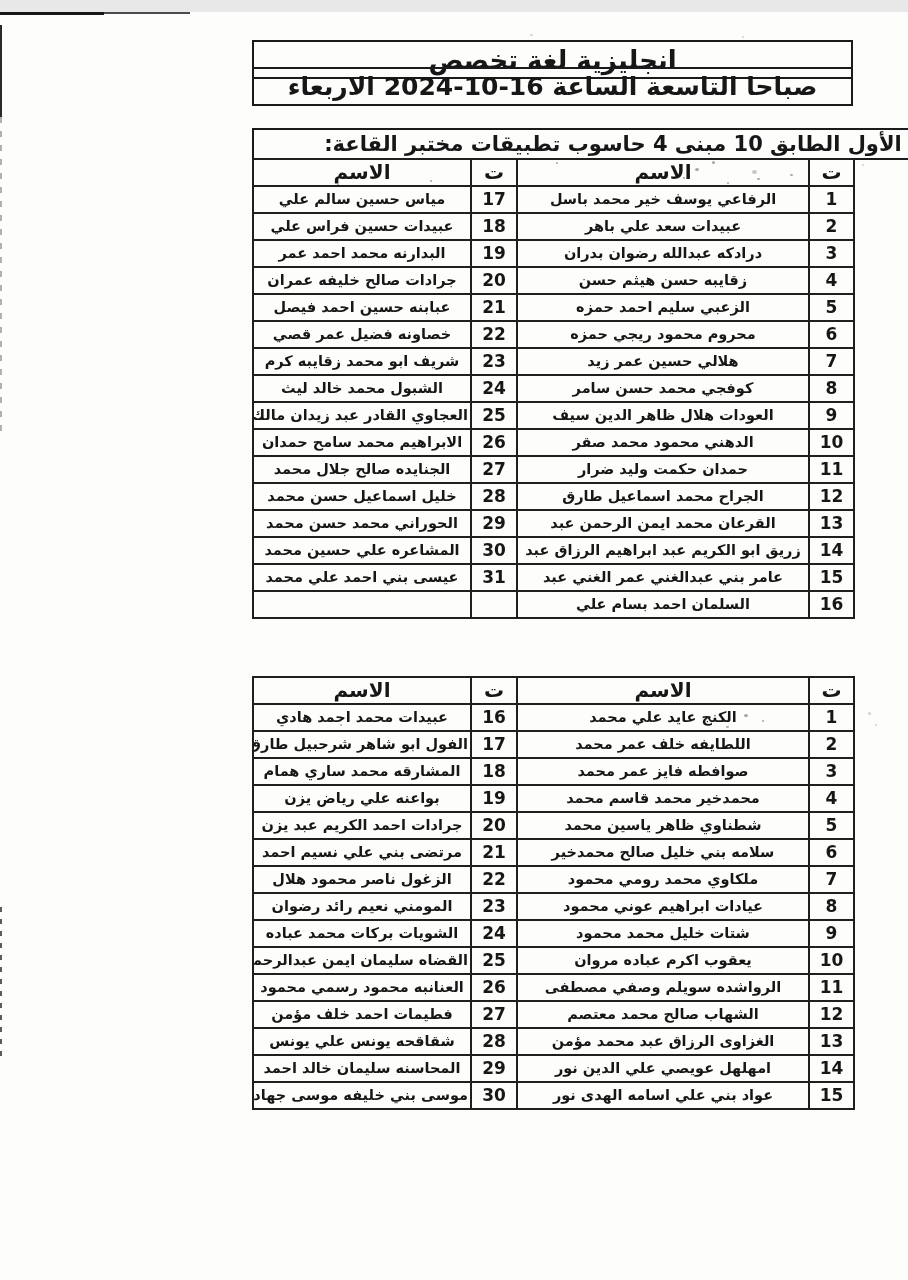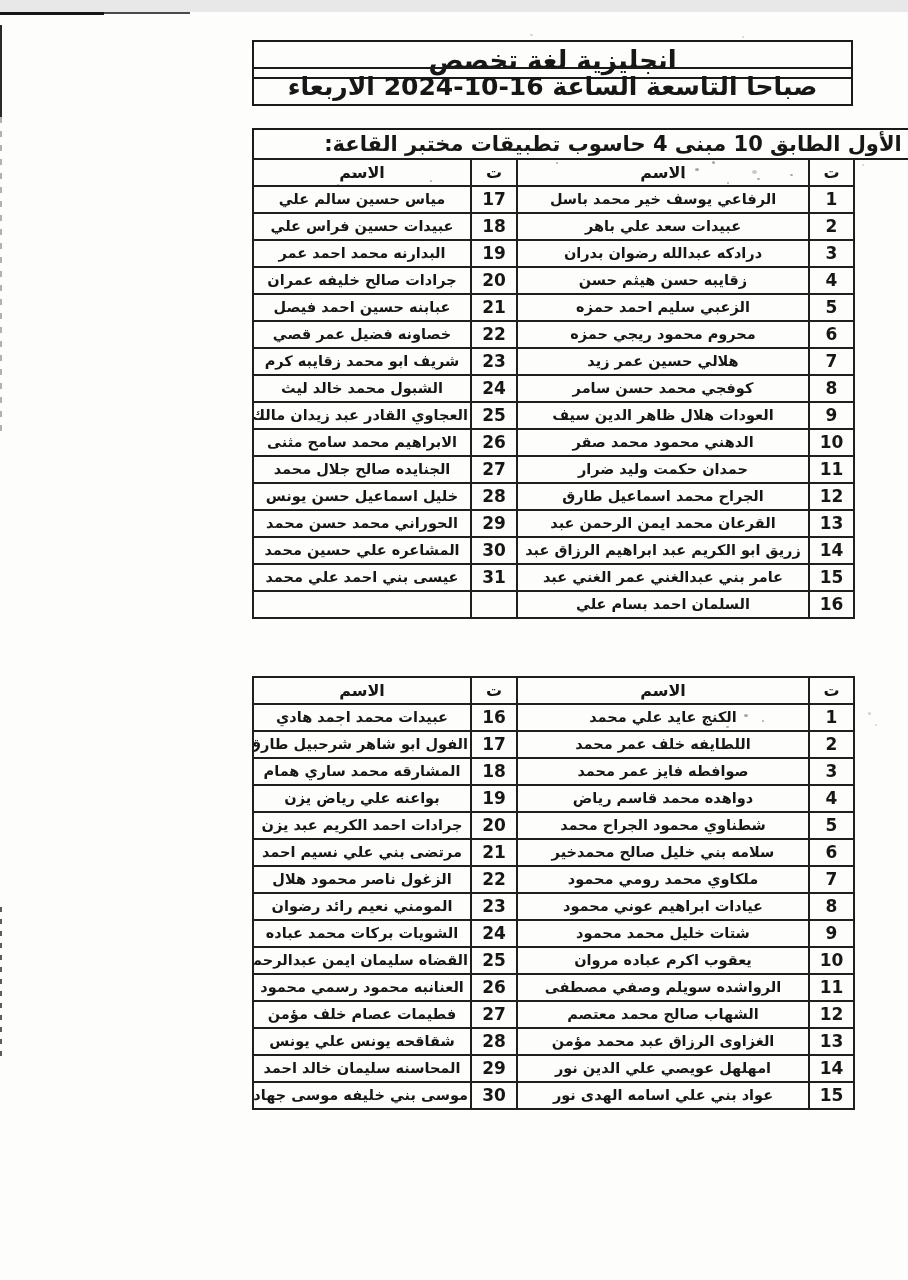--- a/index.html
+++ b/index.html
@@ -30,21 +30,21 @@
   }
   table.roster{
     border-collapse:collapse;table-layout:fixed;width:601px;
     margin-top:-2.5px;direction:rtl;
   }
   table.roster th,table.roster td{
     border:2.2px solid #1f1f1f;height:27px;padding:0 2px;
     text-align:center;vertical-align:middle;font-weight:bold;
     overflow:hidden;white-space:nowrap;
   }
-  table.roster th{font-size:16px;}
+  table.roster th{font-size:20px;}
   td.c-num{font-size:17px;}
   td.c-nm{font-size:14.5px;}
   td.ghost{border:none;background:transparent;}
   .rev{direction:rtl;unicode-bidi:isolate;}
   
   .artifact{position:absolute;pointer-events:none;}
   #edge-top-1{left:0;top:0;width:104px;height:3px;background:#161616;}
   #edge-top-2{left:104px;top:0;width:86px;height:2px;background:#4a4a4a;}
   #edge-left-1{left:0;top:13px;width:2px;height:92px;background:#2a2a2a;}
   #edge-left-2{left:0;top:105px;width:2px;height:320px;opacity:.45;
@@ -170,33 +170,33 @@
           <tr>
             <td class="c-num">9</td>
             <td class="c-nm rev">العودات هلال ظاهر الدين سيف</td>
             <td class="c-num">25</td>
             <td class="c-nm rev">العجاوي القادر عبد زيدان مالك</td>
           </tr>
           <tr>
             <td class="c-num">10</td>
             <td class="c-nm rev">الدهني محمود محمد صقر</td>
             <td class="c-num">26</td>
-            <td class="c-nm rev">الابراهيم محمد سامح مثنى</td>
+            <td class="c-nm rev">الابراهيم محمد سامح حمدان</td>
           </tr>
           <tr>
             <td class="c-num">11</td>
             <td class="c-nm rev">حمدان حكمت وليد ضرار</td>
             <td class="c-num">27</td>
             <td class="c-nm rev">الجنايده صالح جلال محمد</td>
           </tr>
           <tr>
             <td class="c-num">12</td>
             <td class="c-nm rev">الجراح محمد اسماعيل طارق</td>
             <td class="c-num">28</td>
-            <td class="c-nm rev">خليل اسماعيل حسن يونس</td>
+            <td class="c-nm rev">خليل اسماعيل حسن محمد</td>
           </tr>
           <tr>
             <td class="c-num">13</td>
             <td class="c-nm rev">القرعان محمد ايمن الرحمن عبد</td>
             <td class="c-num">29</td>
             <td class="c-nm rev">الحوراني محمد حسن محمد</td>
           </tr>
           <tr>
             <td class="c-num">14</td>
             <td class="c-nm rev">زريق ابو الكريم عبد ابراهيم الرزاق عبد</td>
@@ -249,27 +249,27 @@
             <td class="c-nm rev">الفول ابو شاهر شرحبيل طارق</td>
           </tr>
           <tr>
             <td class="c-num">3</td>
             <td class="c-nm rev">صوافطه فايز عمر محمد</td>
             <td class="c-num">18</td>
             <td class="c-nm rev">المشارقه محمد ساري همام</td>
           </tr>
           <tr>
             <td class="c-num">4</td>
-            <td class="c-nm rev">دواهده محمد قاسم رياض</td>
+            <td class="c-nm rev">محمدخير محمد قاسم محمد</td>
             <td class="c-num">19</td>
             <td class="c-nm rev">بواعنه علي رياض يزن</td>
           </tr>
           <tr>
             <td class="c-num">5</td>
-            <td class="c-nm rev">شطناوي محمود الجراح محمد</td>
+            <td class="c-nm rev">شطناوي ظاهر ياسين محمد</td>
             <td class="c-num">20</td>
             <td class="c-nm rev">جرادات احمد الكريم عبد يزن</td>
           </tr>
           <tr>
             <td class="c-num">6</td>
             <td class="c-nm rev">سلامه بني خليل صالح محمدخير</td>
             <td class="c-num">21</td>
             <td class="c-nm rev">مرتضى بني علي نسيم احمد</td>
           </tr>
           <tr>
@@ -299,21 +299,21 @@
           <tr>
             <td class="c-num">11</td>
             <td class="c-nm rev">الرواشده سويلم وصفي مصطفى</td>
             <td class="c-num">26</td>
             <td class="c-nm rev">العنانبه محمود رسمي محمود</td>
           </tr>
           <tr>
             <td class="c-num">12</td>
             <td class="c-nm rev">الشهاب صالح محمد معتصم</td>
             <td class="c-num">27</td>
-            <td class="c-nm rev">فطيمات عصام خلف مؤمن</td>
+            <td class="c-nm rev">فطيمات احمد خلف مؤمن</td>
           </tr>
           <tr>
             <td class="c-num">13</td>
             <td class="c-nm rev">الغزاوى الرزاق عبد محمد مؤمن</td>
             <td class="c-num">28</td>
             <td class="c-nm rev">شقاقحه يونس علي يونس</td>
           </tr>
           <tr>
             <td class="c-num">14</td>
             <td class="c-nm rev">امهلهل عويصي علي الدين نور</td>

